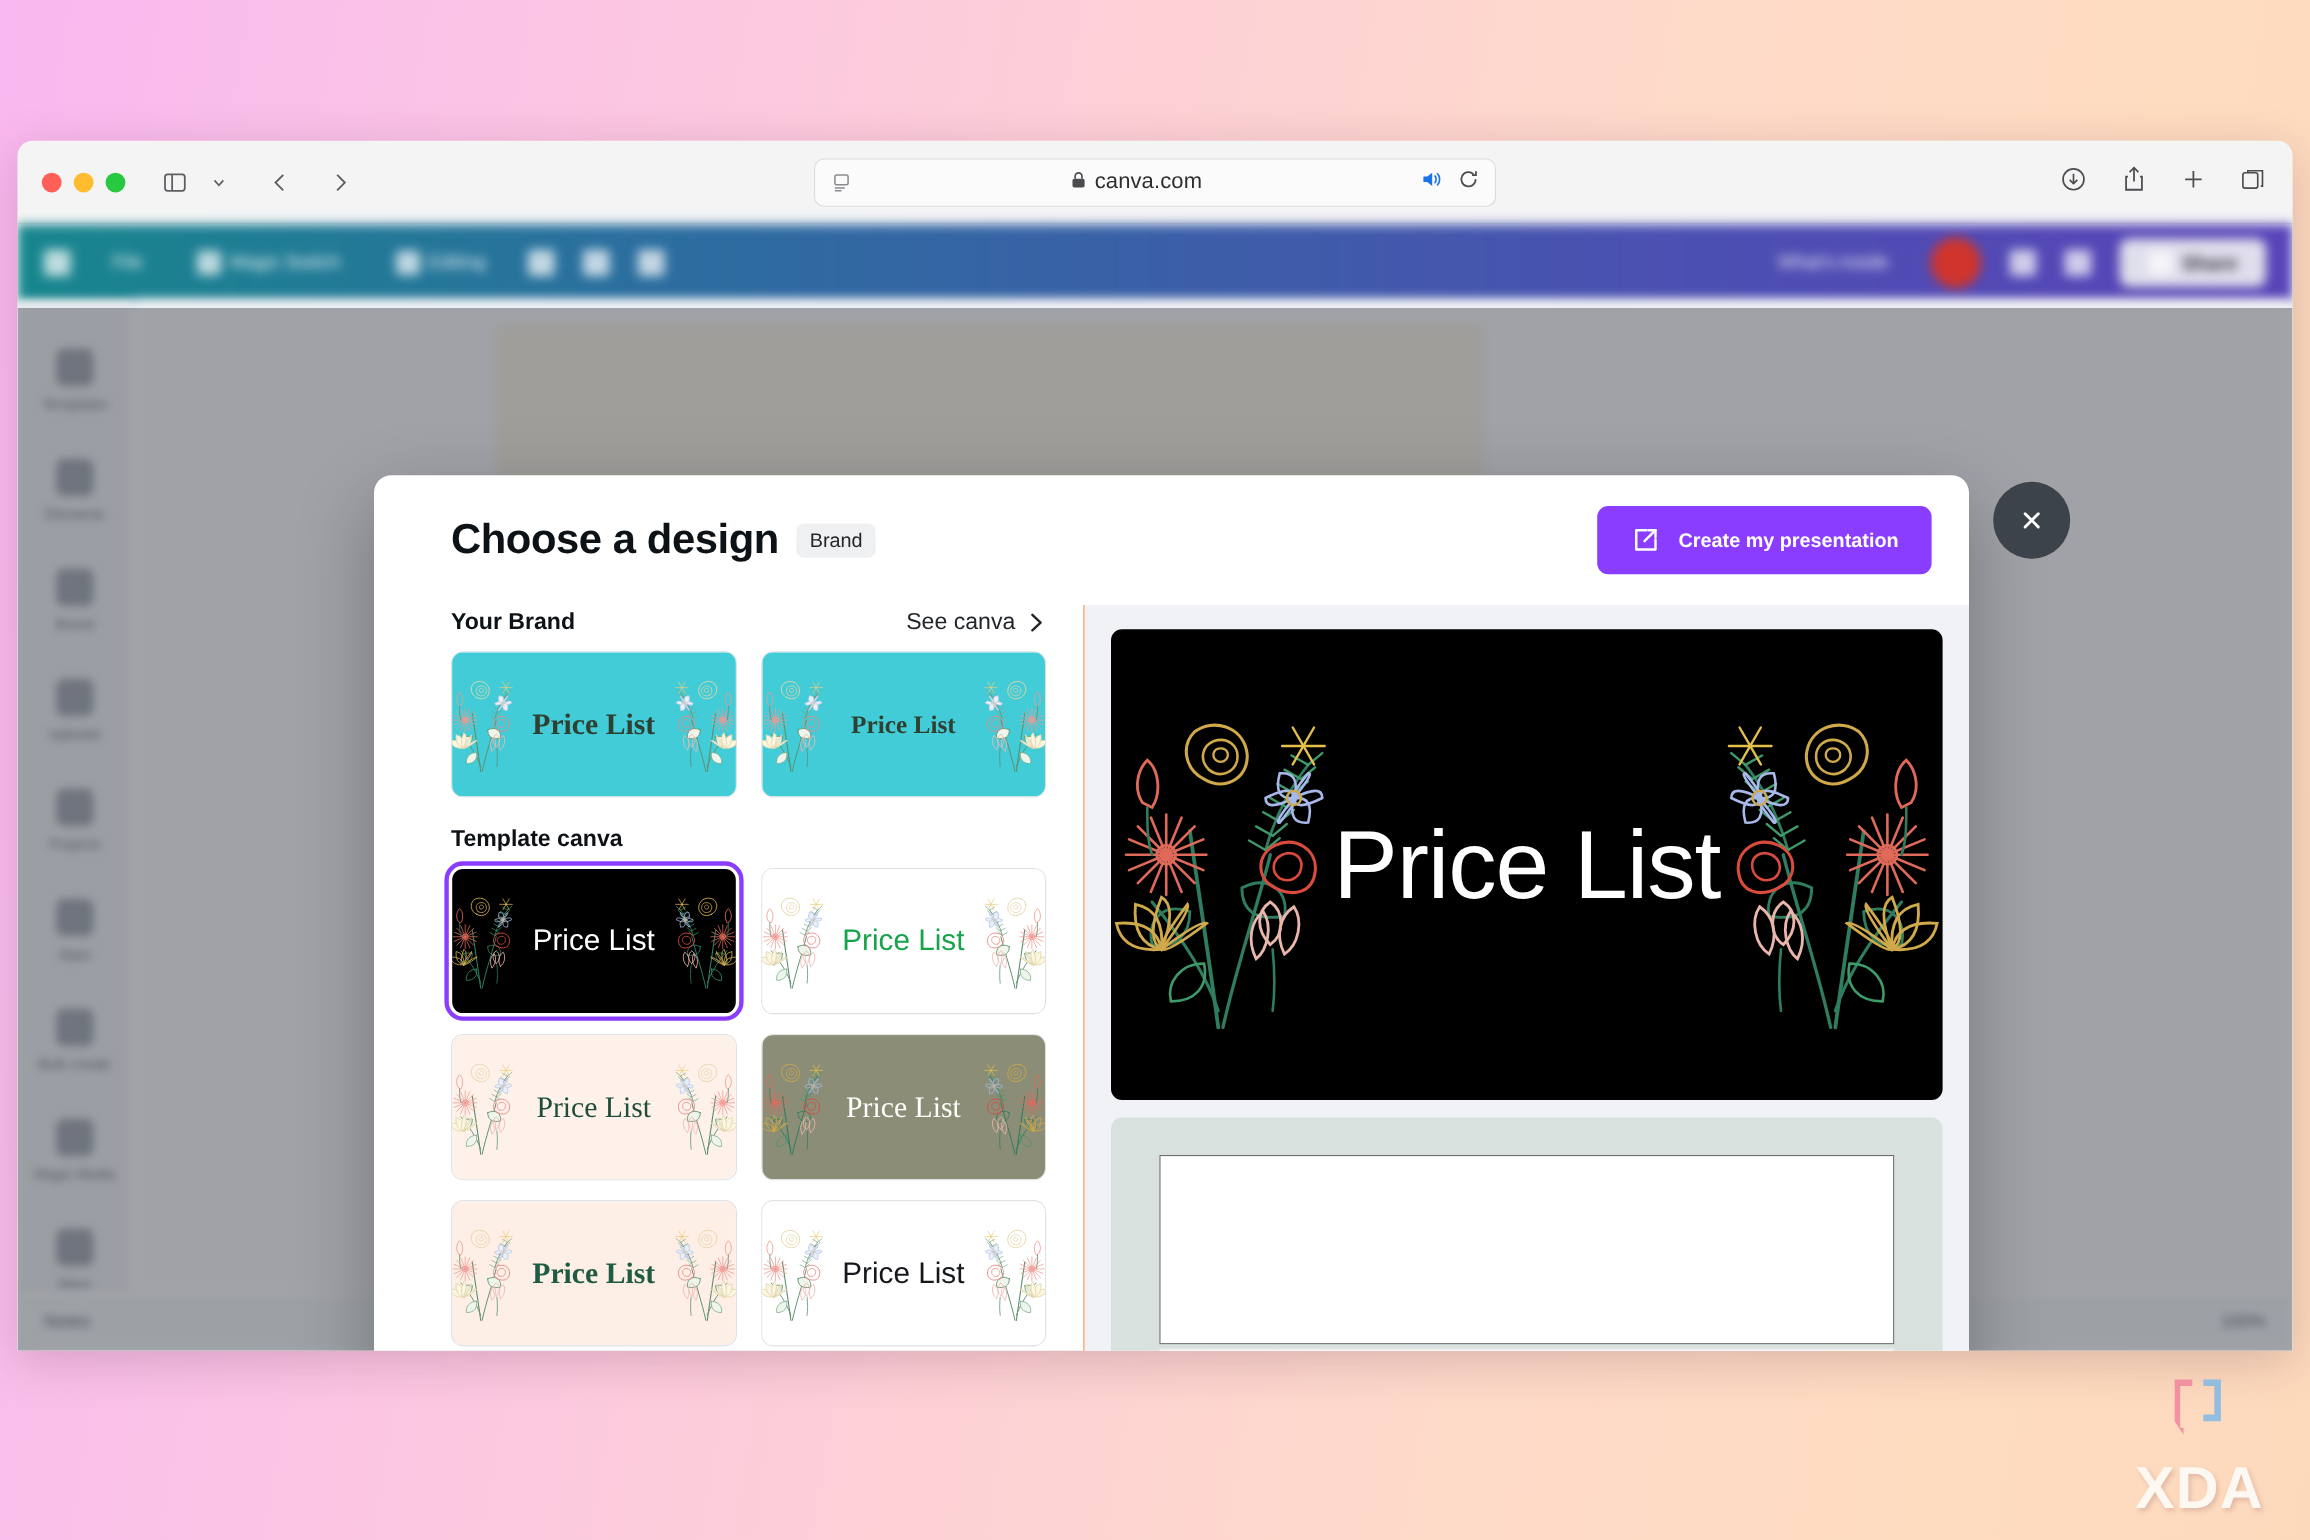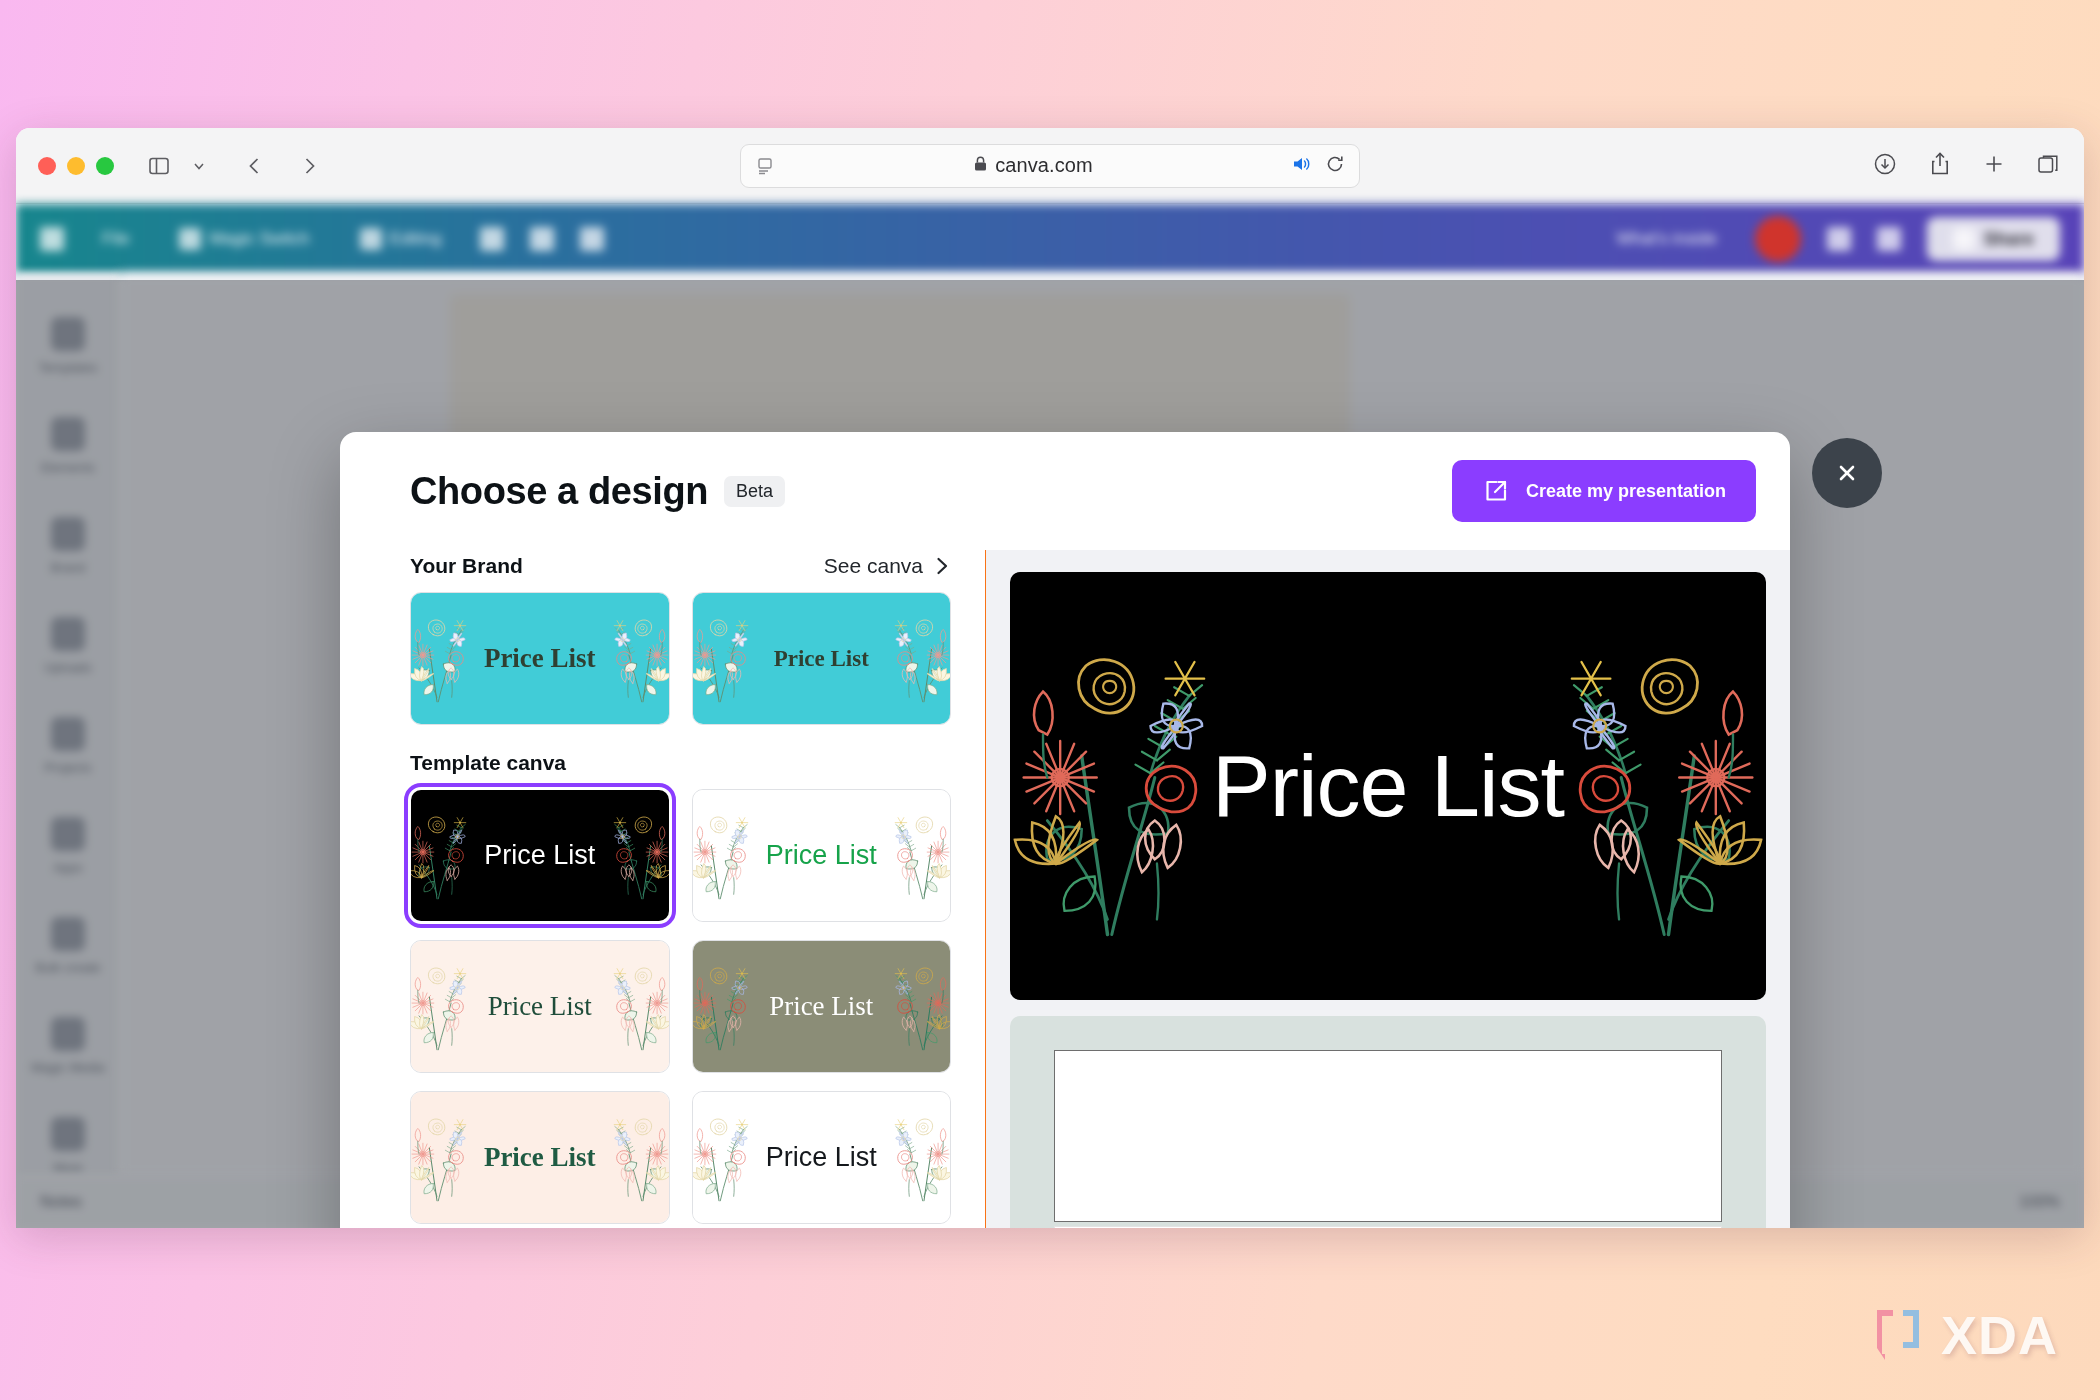--- a/index.html
+++ b/index.html
@@ -296,24 +296,25 @@
     background: #3c434b;
     display: flex; align-items: center; justify-content: center;
     cursor: pointer;
     border: none;
     z-index: 30;
   }
 
   
   #xda-watermark {
     position: absolute;
-    right: 42px; bottom: 34px;
+    right: 42px; bottom: 16px;
     display: flex; align-items: center; gap: 14px;
     opacity: .82;
     z-index: 40;
+    flex-direction: column;
   }
   #xda-text {
     font-size: 54px; font-weight: bold; color: #fff;
     letter-spacing: 1px;
     text-shadow: 2px 3px 5px rgba(120,60,80,.25);
   }
 </style>
 </head>
 <body>
 
@@ -504,21 +505,21 @@
       <span class="bb-text" style="margin-left:auto;">100%</span>
     </div>
 
     <div id="dim-overlay"></div>
   </div>
 
   <div id="design-modal">
 
     <div id="modal-header">
       <span id="modal-title">Choose a design</span>
-      <span id="beta-badge">Beta</span>
+      <span id="beta-badge">Brand</span>
       <button id="create-button">
         <span style="display:flex;">
           <svg width="28" height="28" viewBox="0 0 28 28" fill="none" stroke="#fff" stroke-width="2.2" stroke-linecap="round" stroke-linejoin="round">
             <path d="M14.5 5H5.5v17.5H23v-9"></path>
             <line x1="13" y1="15" x2="23" y2="5"></line>
             <polyline points="16.5,5 23,5 23,11.5"></polyline>
           </svg>
         </span>
         <span>Create my presentation</span>
       </button>

